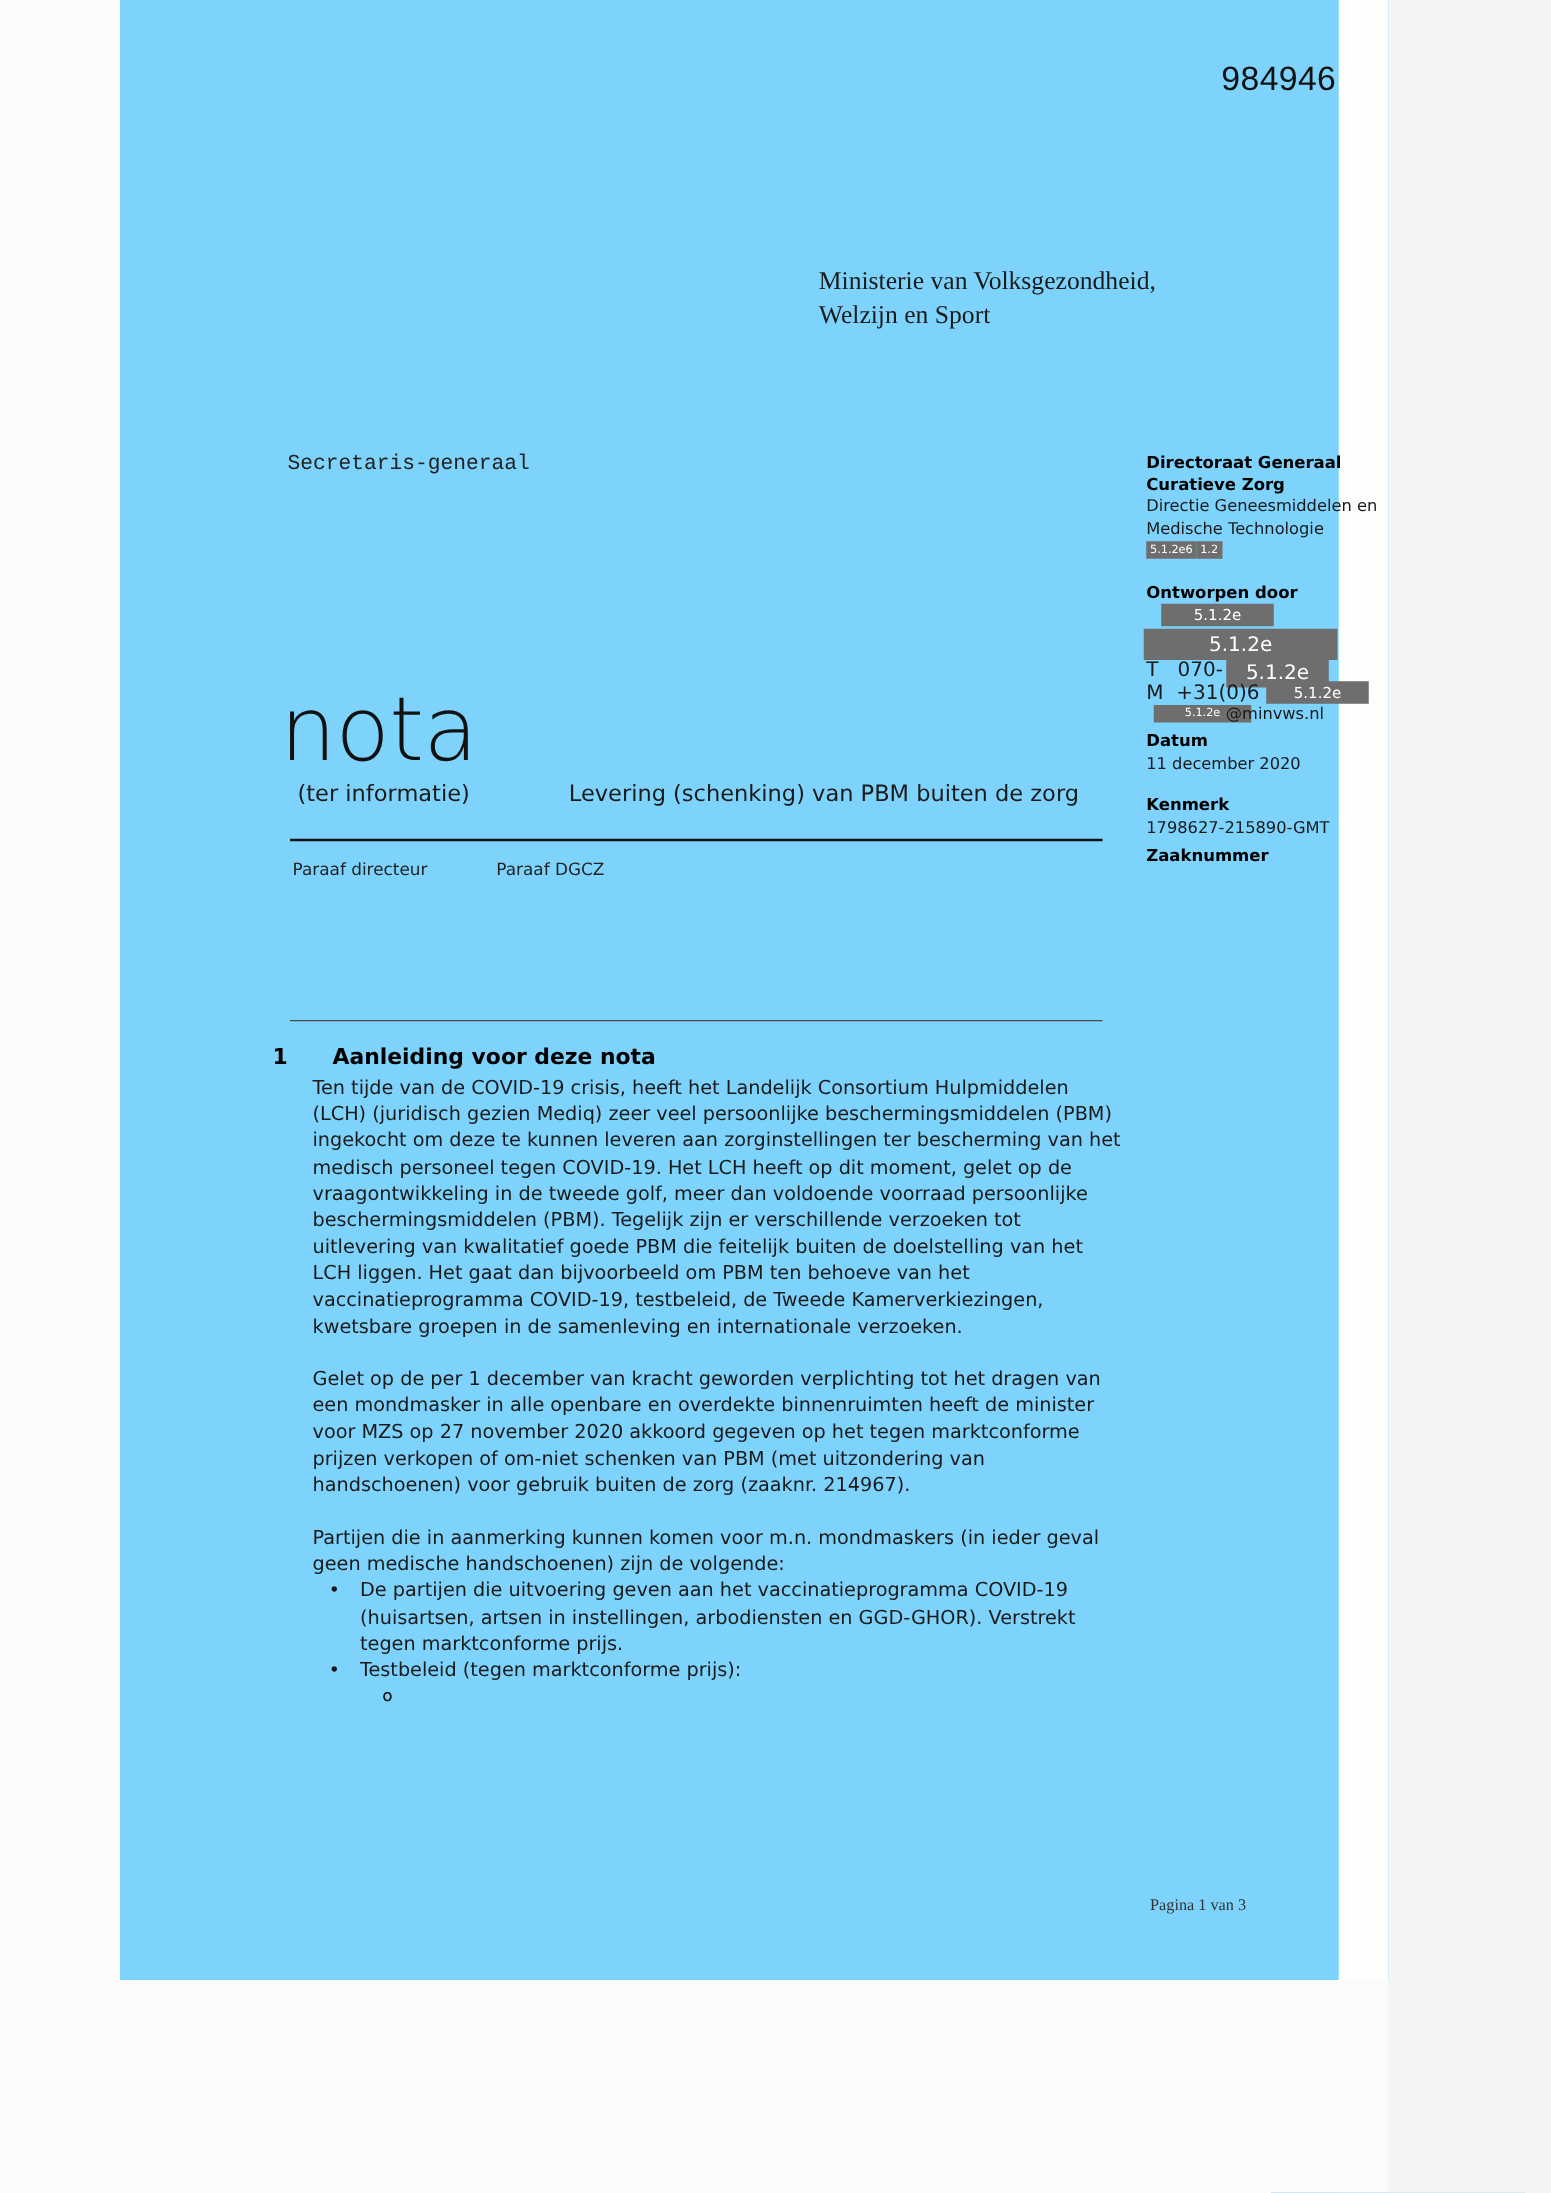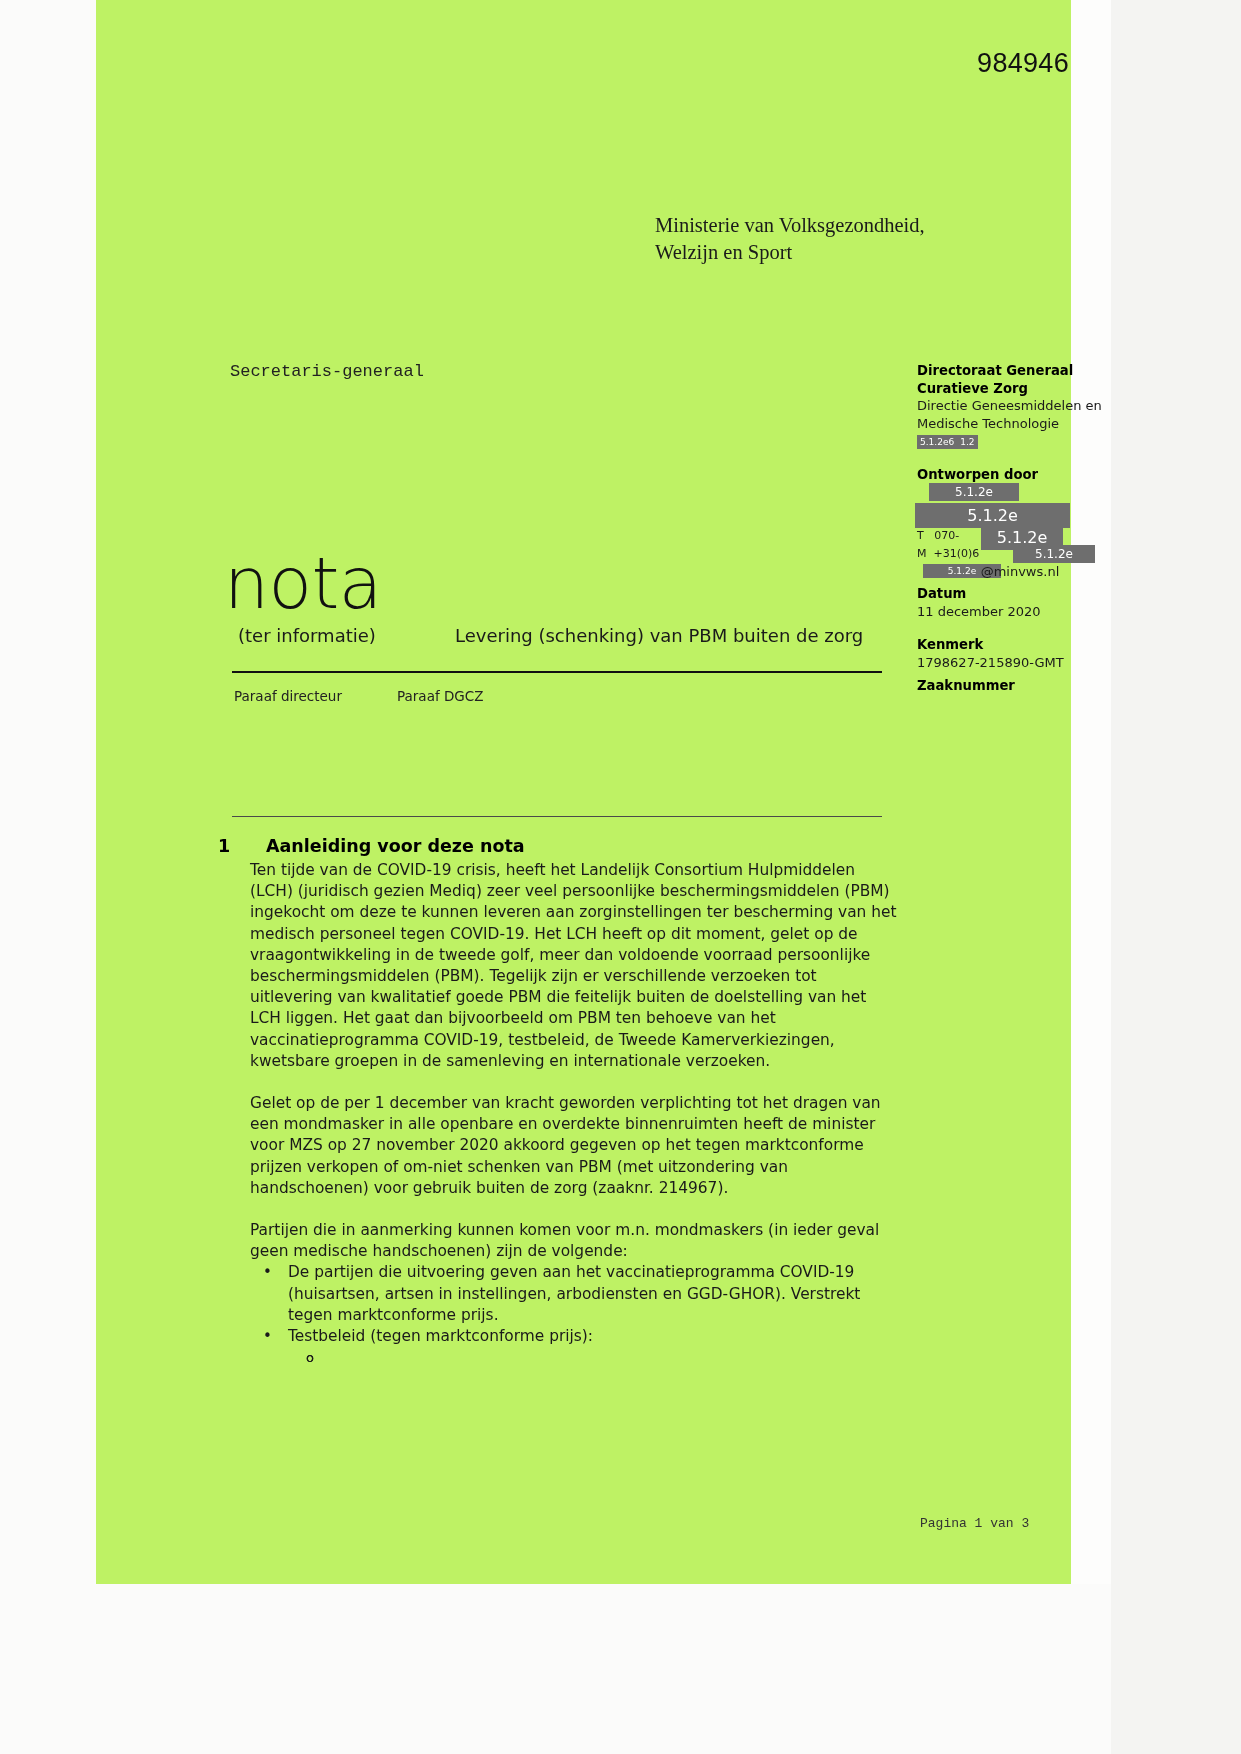--- a/index.html
+++ b/index.html
@@ -7,21 +7,21 @@
     padding: 0;
     background: #f4f4f2;
   }
   body {
     font-family: "DejaVu Sans", sans-serif;
   }
   .page {
     position: relative;
     width: 1111px;
     height: 1754px;
-    background: #bef264;
+    background: #7dd3fc;
     overflow: hidden;
   }
   
   .scan-edge-left {
     position: absolute;
     left: 0; top: 0;
     width: 96px; height: 1754px;
     background: #fbfbfa;
   }
   .scan-edge-right {
@@ -100,21 +100,21 @@
   .redact-md { font-size: 16px; padding: 2px 10px; line-height: 21px; }
 
   .meta-contact {
     position: relative;
     height: 86px;
   }
   .meta-contact .tline,
   .meta-contact .mline {
     position: absolute;
     left: 0;
-    font-size: 11px;
+    font-size: 16px;
     color: #1a1a1a;
     white-space: nowrap;
   }
   .meta-contact .tline { top: 44px; }
   .meta-contact .mline { top: 62px; }
   .meta-contact .eline {
     position: absolute;
     left: 14px;
     top: 80px;
     font-size: 13px;
@@ -256,21 +256,21 @@
     left: 18px;
     top: 0;
     font-size: 13px;
     line-height: 21.2px;
   }
 
   .footer {
     position: absolute;
     left: 920px;
     top: 1516px;
-    font-family: Liberation Mono, monospace;
+    font-family: Liberation Serif, serif;
     font-size: 13px;
     color: #333333;
   }
 </style>
 </head>
 <body>
 
 <div class="page">
 
   <div class="scan-edge-left"></div>

